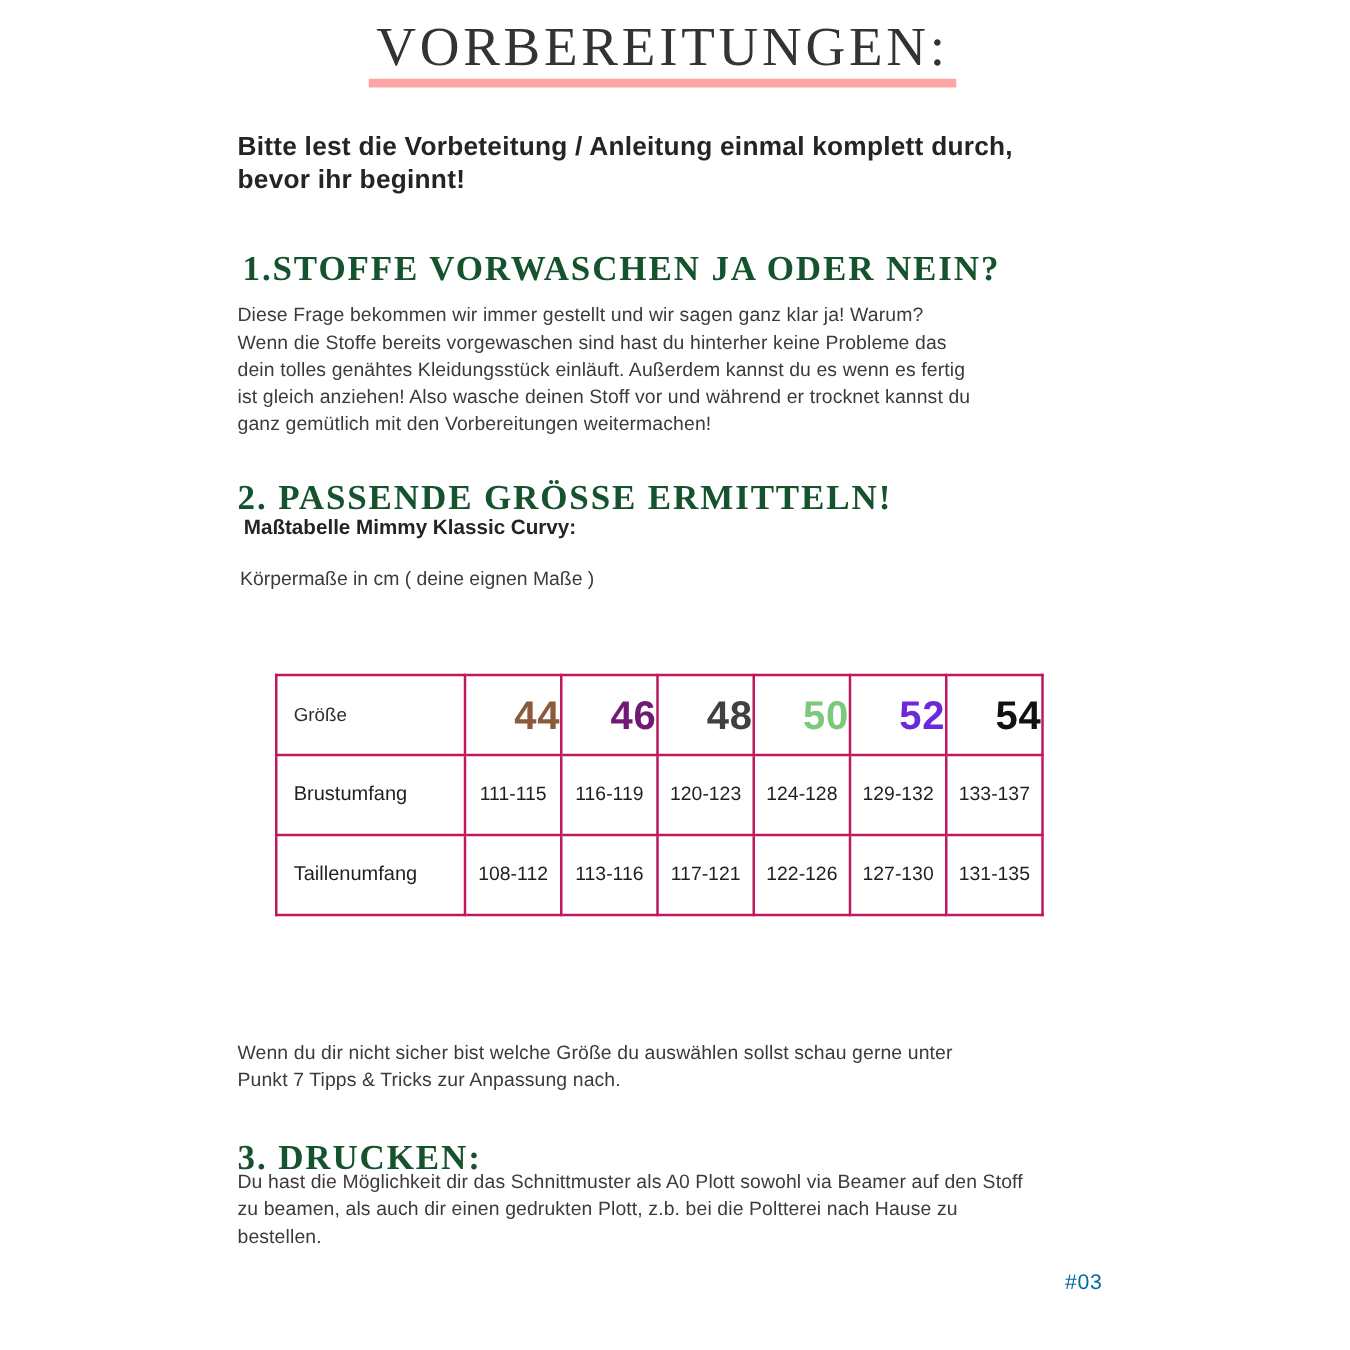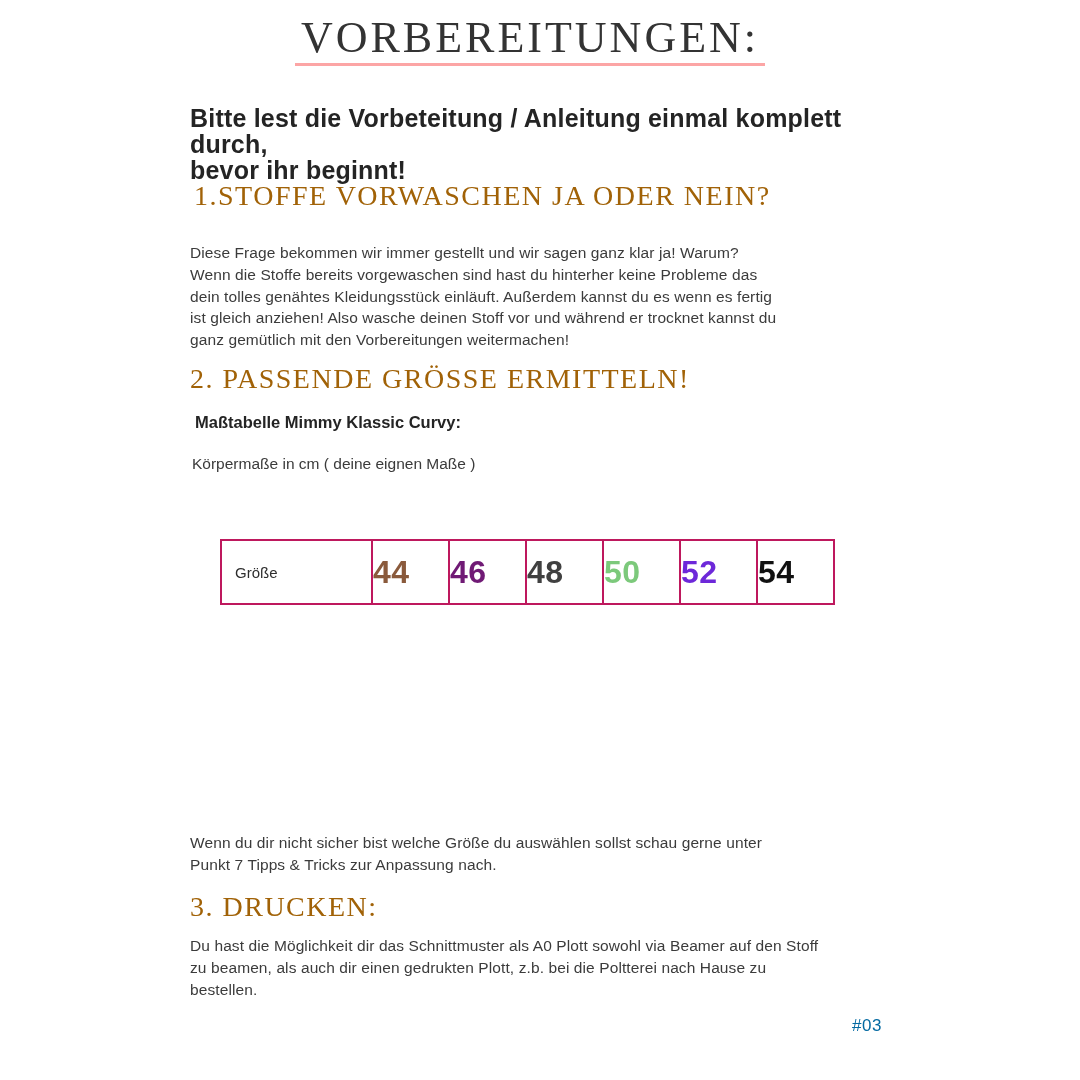--- a/index.html
+++ b/index.html
@@ -10,40 +10,41 @@
 
   
   .doc-title-wrap { top: 16px; left: 0; width: 1060px; text-align: center; }
   .doc-title {
     display: inline-block;
     font-family: "Liberation Serif", "DejaVu Serif", serif;
     font-weight: 400;
     font-size: 44px;
     letter-spacing: 3px;
     color: #333333;
-    border-bottom: 3px solid #fca5a5;
+    border-bottom: 7px solid #fca5a5;
     padding: 0 6px 3px 6px;
     line-height: 1.0;
   }
 
   
   .intro {
     top: 105px; left: 190px; width: 700px;
-    font-weight: bold; font-size: 25px; line-height: 26px;
+    font-weight: bold; font-size: 21px; line-height: 26px;
     color: #242424; white-space: pre-line; letter-spacing: 0.2px;
   }
 
   
   .sec-heading {
     font-family: "Liberation Serif", "DejaVu Serif", serif;
-    font-weight: 400;
+    font-weight: 700;
     font-size: 28px;
     letter-spacing: 1.5px;
-    color: #a16207;
+    color: #14532d;
     white-space: nowrap;
+    margin-top: 20px;
   }
   .h1 { top: 180px; left: 194px; }
   .h2 { top: 363px; left: 190px; }
   .h3 { top: 891px; left: 190px; }
 
   
   .para {
     font-size: 15.5px; line-height: 21.8px; color: #3b3b3b;
     white-space: pre-line; letter-spacing: 0.1px;
   }
@@ -69,21 +70,21 @@
     height: 64px;
     vertical-align: middle;
     background: #ffffff;
   }
   .size-table .corner, .size-table .rowlabel {
     padding-left: 13px; text-align: left;
   }
   .size-table .corner { font-size: 15px; color: #2e2e2e; }
   .size-table .rowlabel { font-size: 16px; color: #1f1f1f; }
   .size-table .sizecell {
-    text-align: left;
+    text-align: right;
     font-size: 32px;
     font-weight: bold;
     letter-spacing: 0.5px;
     margin-top: 28px;
   }
   .size-table .val { text-align: center; font-size: 15.5px; color: #1f1f1f; }
 
   .page-number { top: 1016px; left: 852px; font-size: 17px; color: #0369a1; letter-spacing: 0.5px; }
 </style>
 </head>
@@ -120,20 +121,38 @@
   <tbody>
     <tr>
       <td class="corner">Größe</td>
       <td class="sizecell" style="color: rgb(138, 90, 60);">44</td>
       <td class="sizecell" style="color: #701a75;">46</td>
       <td class="sizecell" style="color: #404040;">48</td>
       <td class="sizecell" style="color: rgb(124, 201, 123);">50</td>
       <td class="sizecell" style="color: #6d28d9;">52</td>
       <td class="sizecell" style="color: rgb(17, 17, 17);">54</td>
     </tr>
+    <tr>
+      <td class="rowlabel">Brustumfang</td>
+      <td class="val">111-115</td>
+      <td class="val">116-119</td>
+      <td class="val">120-123</td>
+      <td class="val">124-128</td>
+      <td class="val">129-132</td>
+      <td class="val">133-137</td>
+    </tr>
+    <tr>
+      <td class="rowlabel">Taillenumfang</td>
+      <td class="val">108-112</td>
+      <td class="val">113-116</td>
+      <td class="val">117-121</td>
+      <td class="val">122-126</td>
+      <td class="val">127-130</td>
+      <td class="val">131-135</td>
+    </tr>
   </tbody>
 </table>
 
 <div class="abs para after-table">Wenn du dir nicht sicher bist welche Größe du auswählen sollst schau gerne unter
 Punkt 7 Tipps &amp; Tricks zur Anpassung nach.</div>
 
 <div class="abs sec-heading h3">3. DRUCKEN:</div>
 <div class="abs para para3">Du hast die Möglichkeit dir das Schnittmuster als A0 Plott sowohl via Beamer auf den Stoff
 zu beamen, als auch dir einen gedrukten Plott, z.b. bei die Poltterei nach Hause zu
 bestellen.</div>

